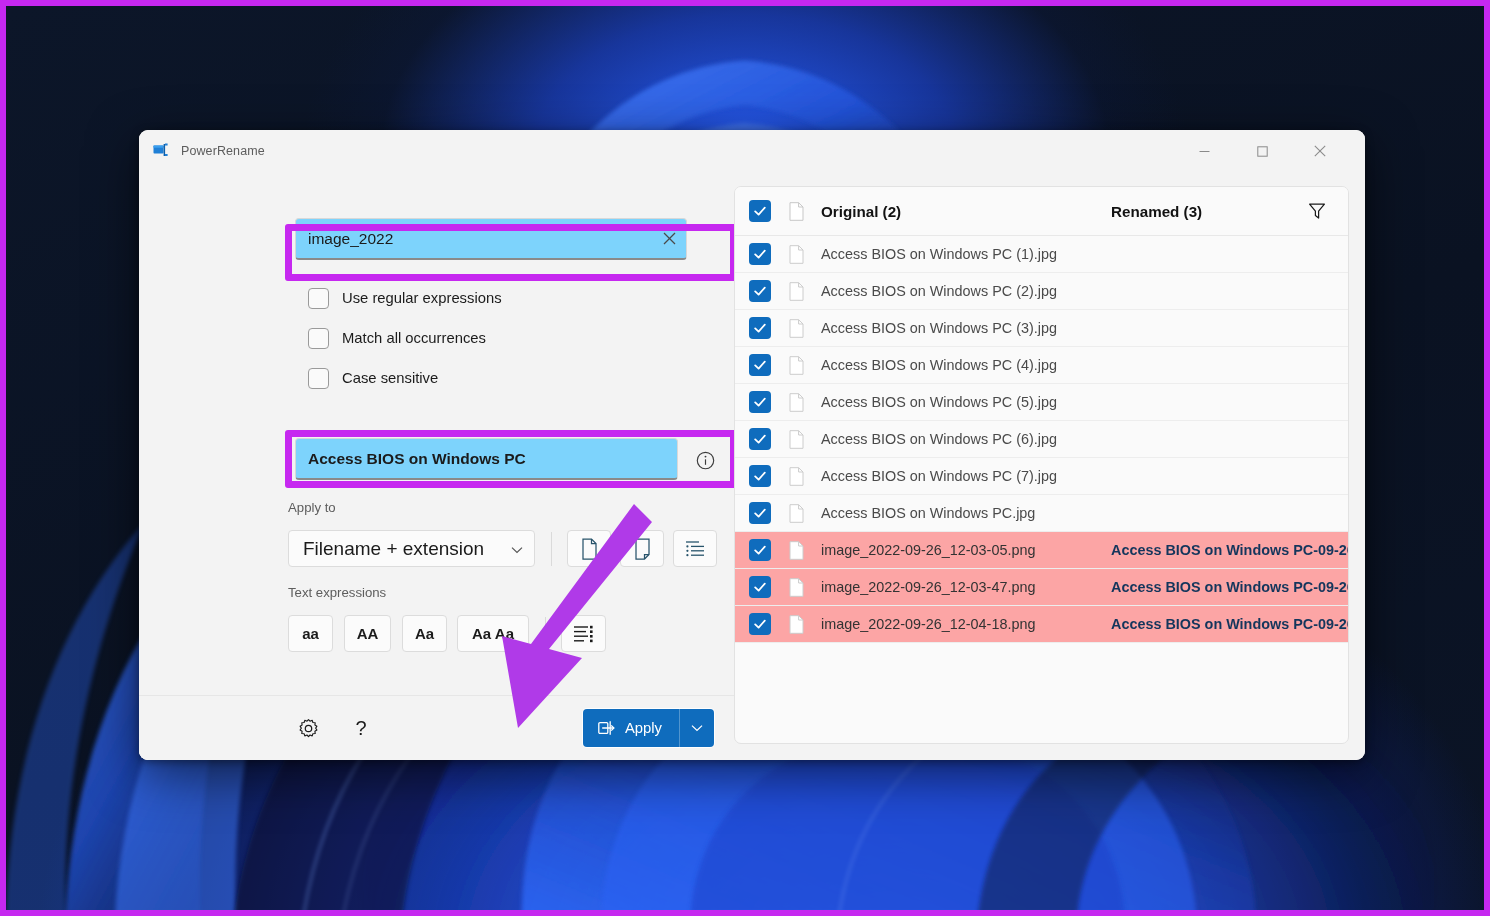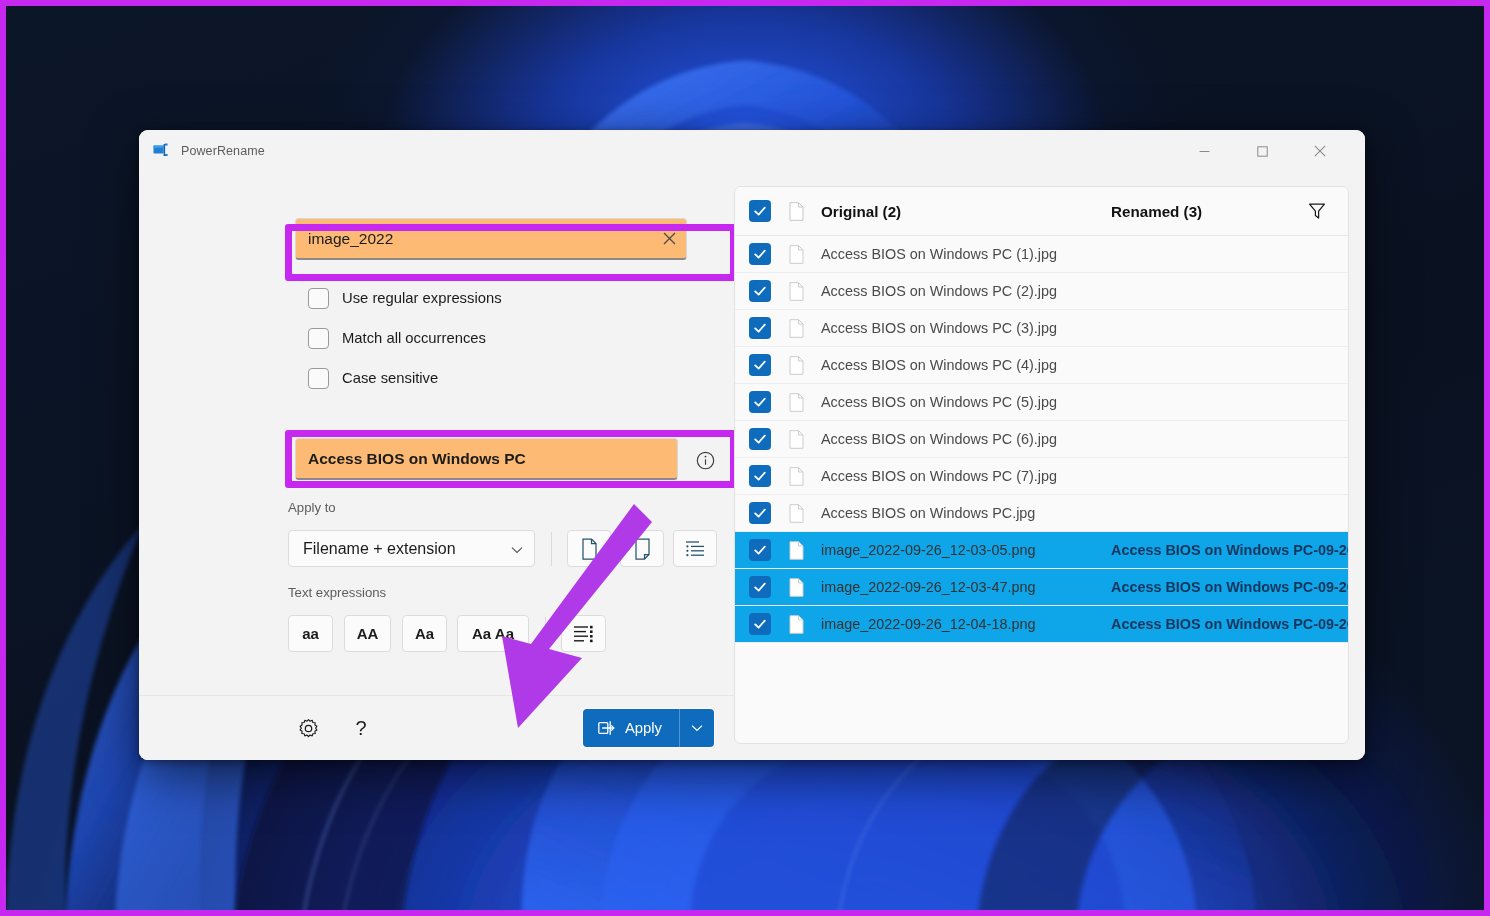--- a/index.html
+++ b/index.html
@@ -103,21 +103,21 @@
   .hl-box {
     position: absolute;
     border: 7px solid #c628f0;
     border-radius: 3px;
     box-sizing: border-box;
     pointer-events: none;
   }
 
   .txtfield {
     position: absolute;
-    background: #fdba74;
+    background: #7dd3fc;
     border: 1px solid #d8d8d8;
     border-bottom: 2px solid #8a8a8a;
     border-radius: 4px;
     display: flex;
     align-items: center;
     box-sizing: border-box;
   }
   .txtfield .val {
     flex: 1;
     font-size: 15.5px;
@@ -168,21 +168,21 @@
     background: #fbfbfb;
     border: 1px solid #dcdcdc;
     border-radius: 4px;
     box-sizing: border-box;
     display: flex;
     align-items: center;
     justify-content: space-between;
     padding: 0 11px 0 14px;
   }
   #applyto-select .sel-val {
-    font-size: 16px;
+    font-size: 19px;
     color: #1b1b1b;
   }
 
   .iconbtn {
     position: absolute;
     width: 44px; height: 37px;
     background: #fbfbfb;
     border: 1px solid #dcdcdc;
     border-radius: 4px;
     box-sizing: border-box;
@@ -325,21 +325,21 @@
     display: flex; align-items: center; justify-content: center;
   }
   .lrow {
     height: 36px;
     display: flex;
     align-items: center;
     border-bottom: 1px solid #ededed;
     background: #fafafa;
   }
   .lrow.renamed {
-    background: #0ea5e9;
+    background: #fca5a5;
   }
   .lrow .col-orig { color: #4a4a4a; }
   .lrow.renamed .col-orig { color: #333; }
   .lrow .col-ren {
     color: #14365c;
     font-weight: bold;
   }
 
   
   #arrow {

